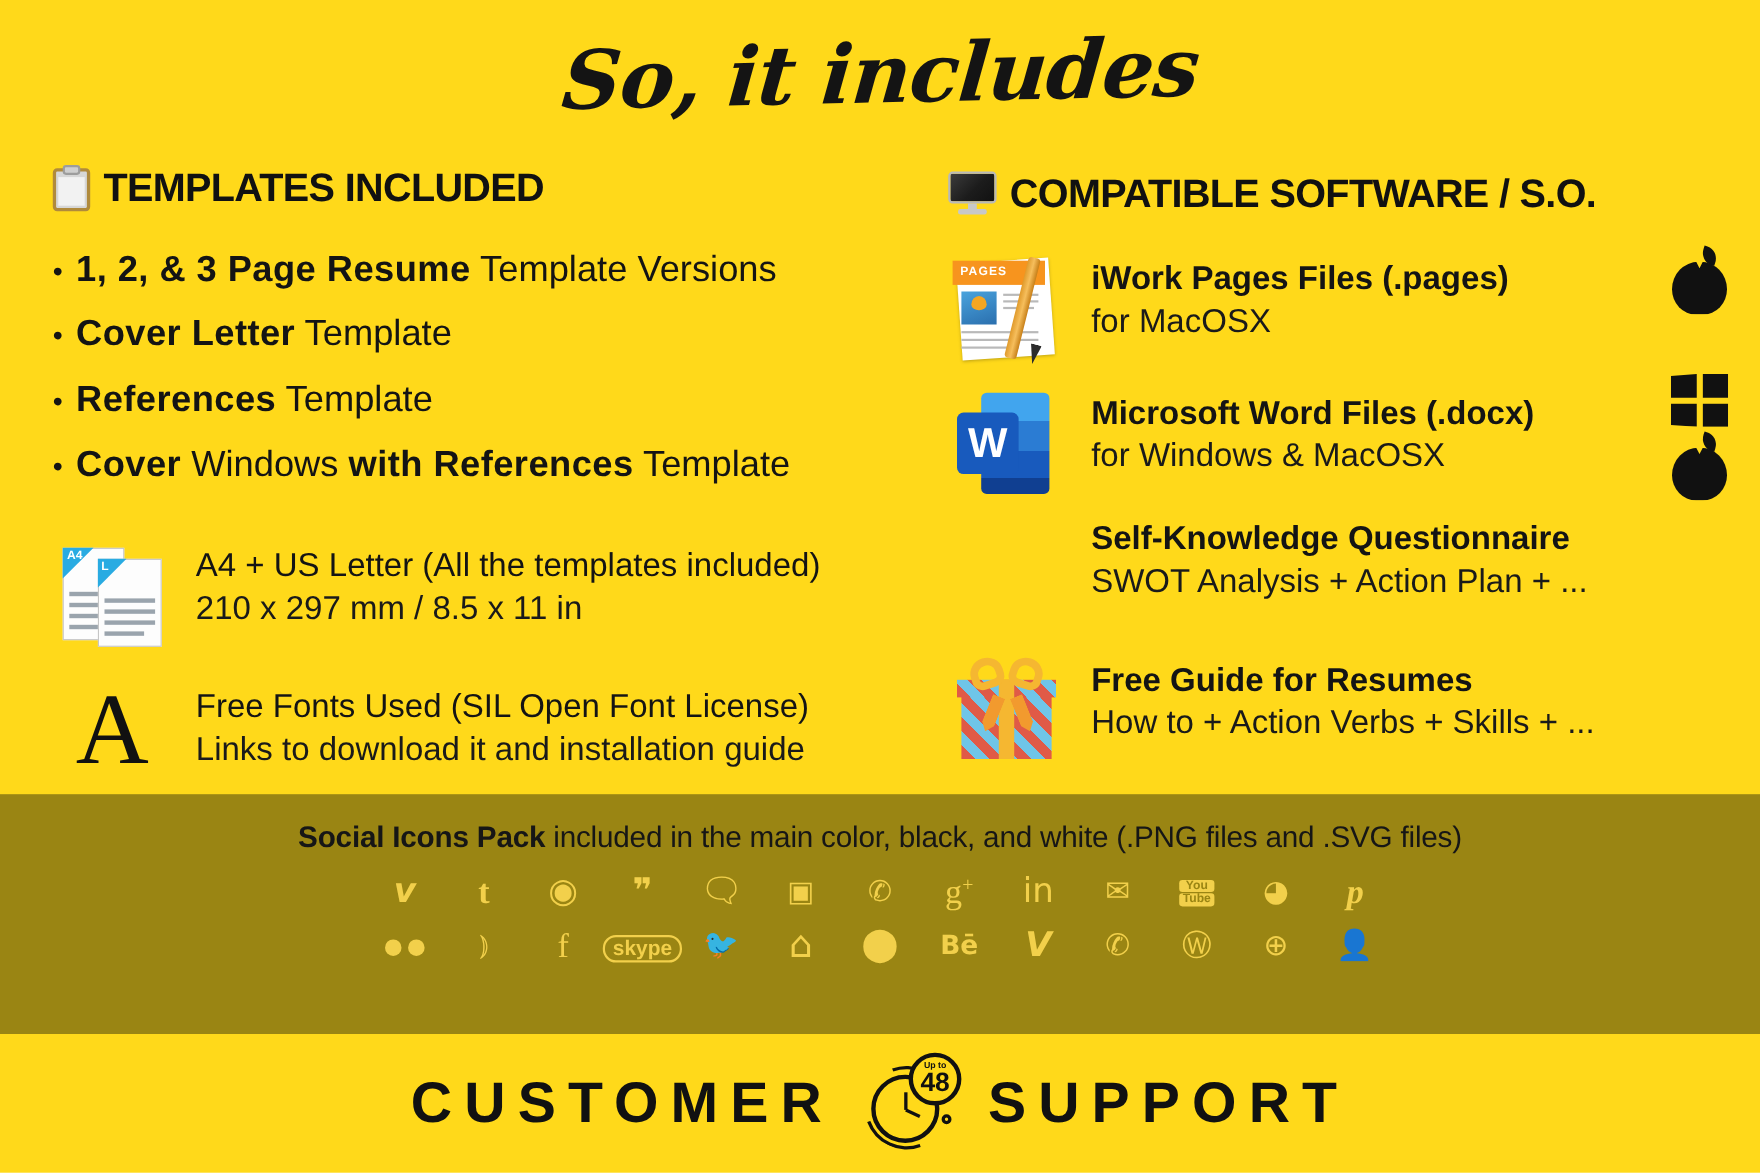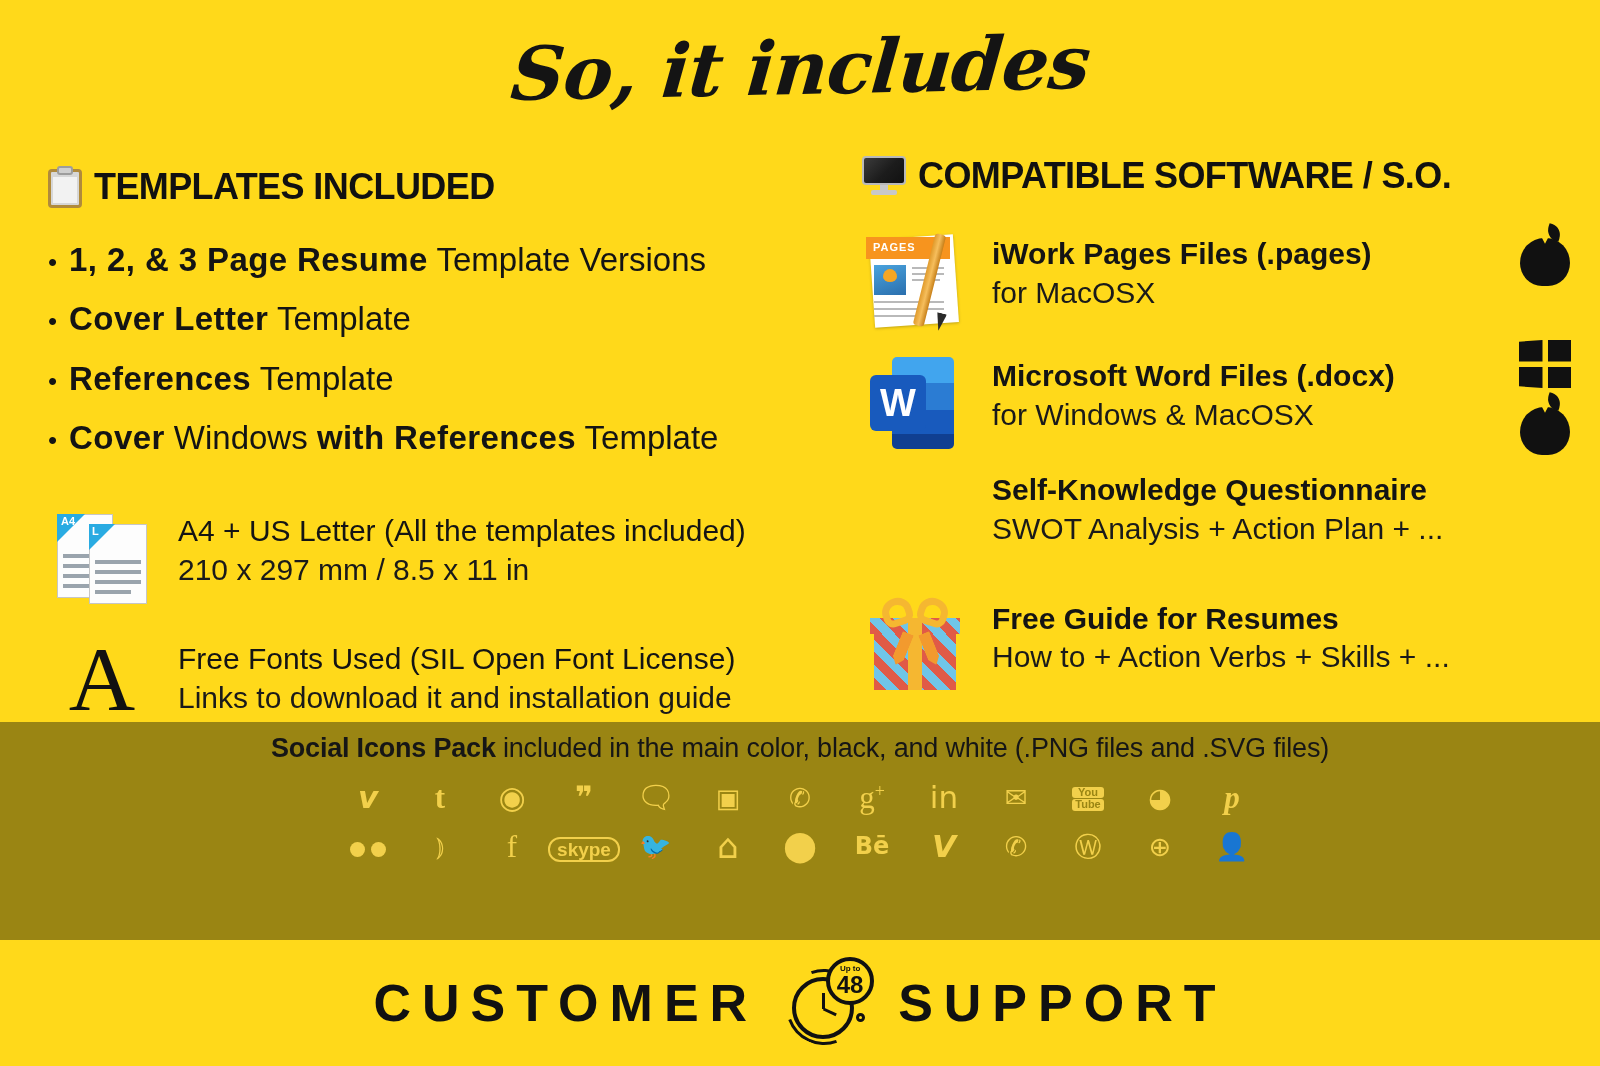--- a/index.html
+++ b/index.html
@@ -26,21 +26,21 @@
     font-style: italic;
     font-weight: 700;
     font-size: 74px;
     color: #141414;
     letter-spacing: -1px;
     transform: skewX(-6deg) rotate(-1.2deg);
     line-height: 1.05;
   }
 
   
-  .col-left  { position: absolute; top: 166px; left: 48px;  width: 800px; }
+  .col-left  { position: absolute; top: 150px; left: 48px;  width: 800px; }
   .col-right { position: absolute; top: 155px; left: 862px; width: 700px; }
 
   .sec-head {
     display: flex; align-items: center; gap: 12px;
     margin-bottom: 34px;
   }
   .sec-head .sec-title {
     font-family: "Liberation Sans", sans-serif;
     font-weight: 700;
     font-size: 36px;
@@ -223,21 +223,21 @@
   .win-logo i:nth-child(2) { clip-path: polygon(0 0,100% 0,100% 100%,0 100%); }
   .win-logo i:nth-child(3) { clip-path: polygon(0 0,100% 0,100% 100%,0 92%); }
   .win-logo i:nth-child(4) { clip-path: polygon(0 0,100% 0,100% 100%,0 100%); }
 
   
   .band {
     position: absolute; left: 0; top: 722px; width: 1600px; height: 218px;
     background: #9A8513;
   }
   .band .band-title {
-    text-align: center; padding-top: 11px;
+    text-align: center; padding-top: 24px;
     font-size: 27px; color: #161616; letter-spacing: -0.2px;
   }
   .band .band-title .strong { font-weight: 700; }
   .icon-row {
     display: flex; justify-content: center; align-items: center;
     gap: 0; margin-top: 18px;
   }
   .icon-row .si {
     width: 72px; text-align: center;
     color: #F2D04B; font-size: 31px; line-height: 1;

